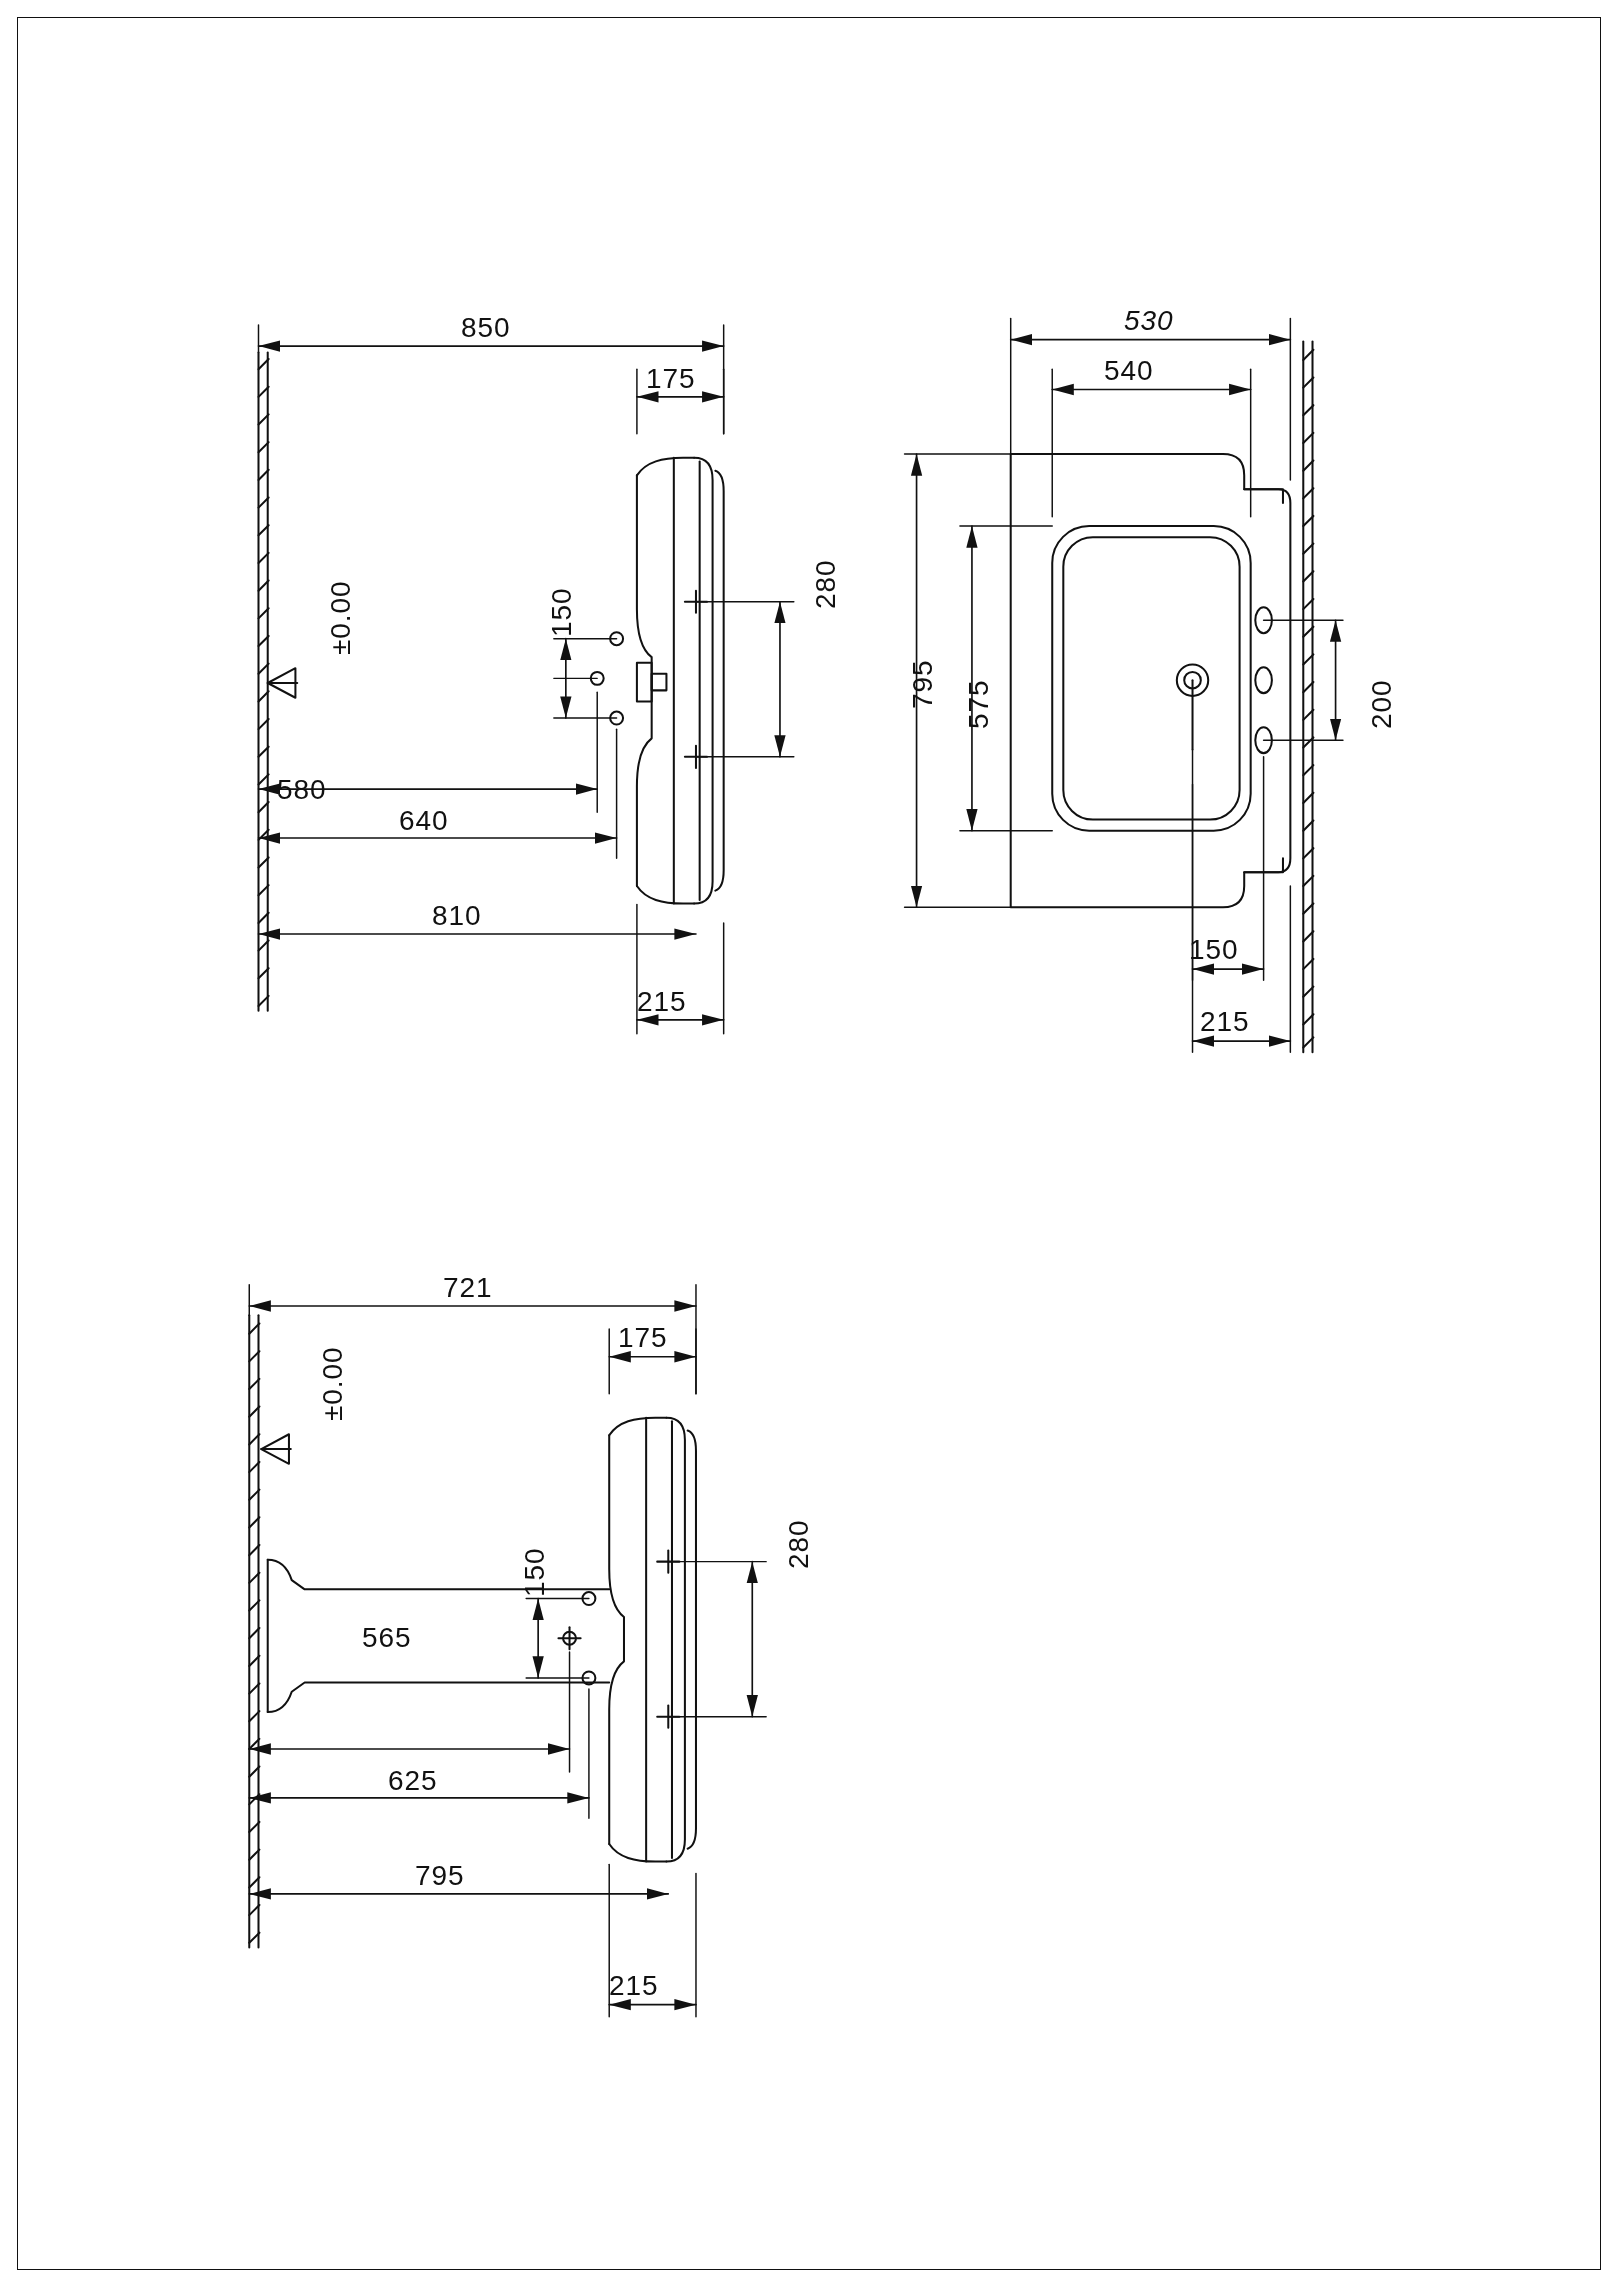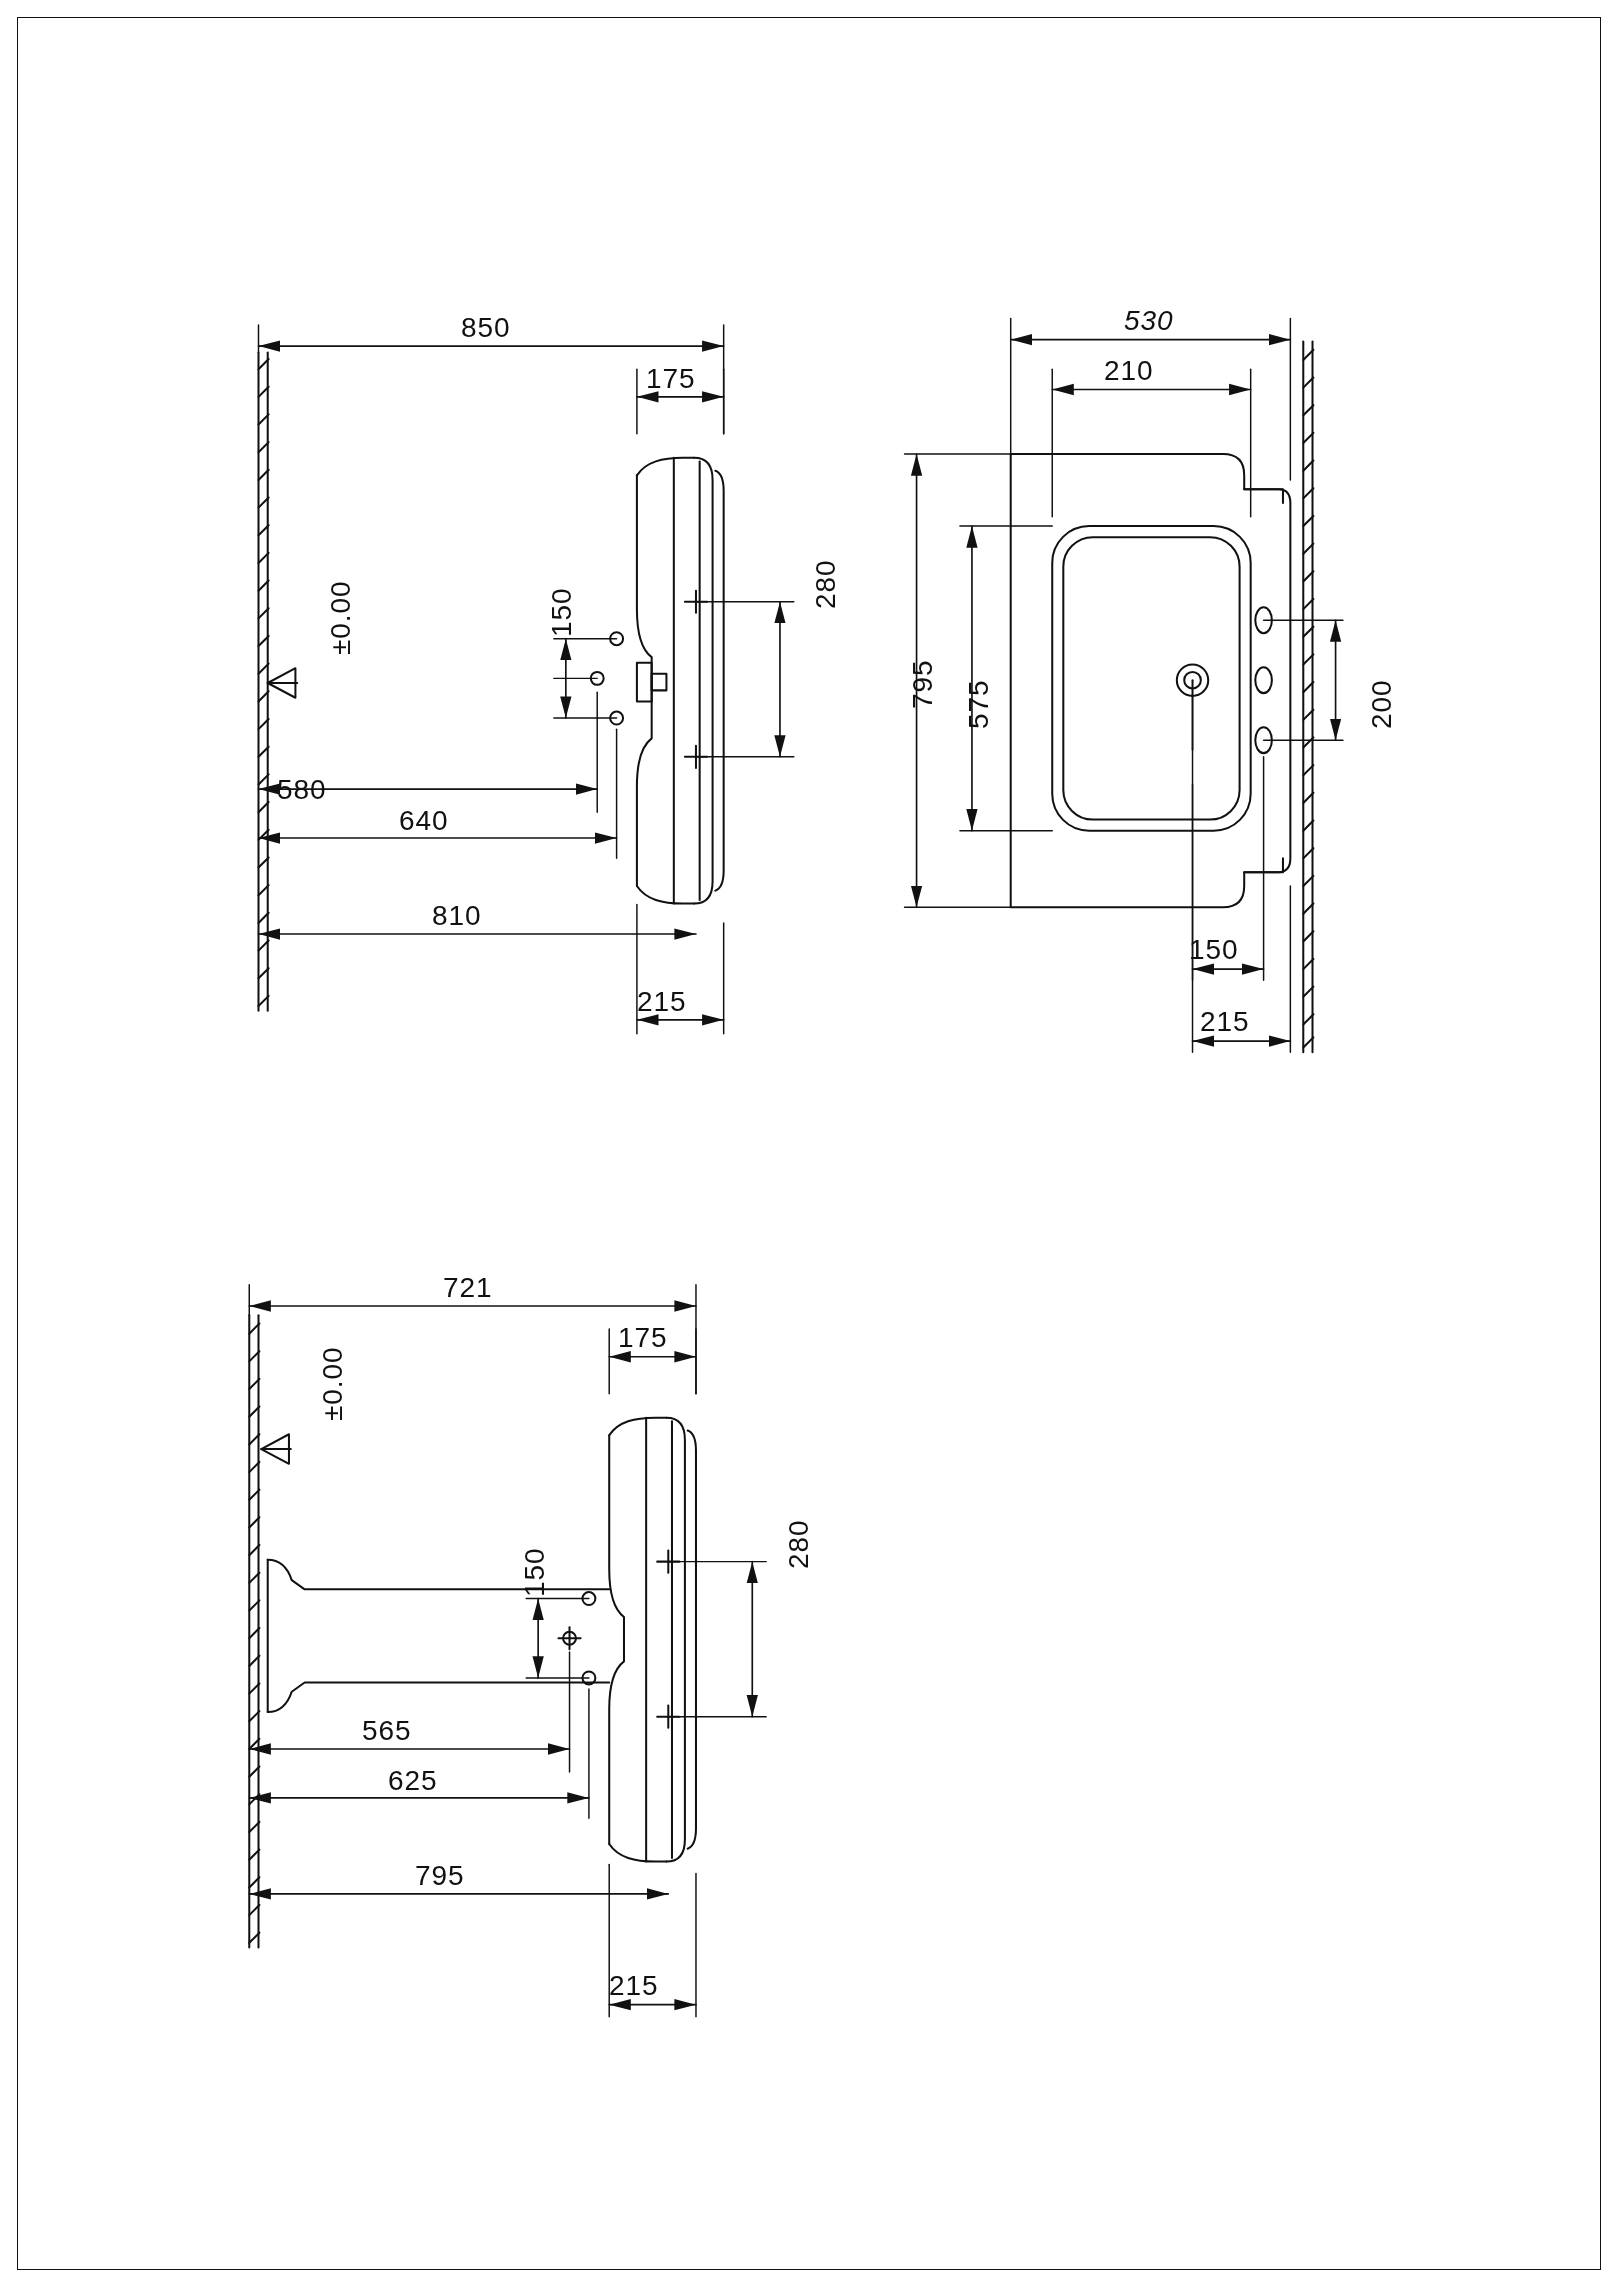--- a/index.html
+++ b/index.html
@@ -295,31 +295,31 @@
   <div class="lbl" style="left:646px;top:363px;">175</div>
   <div class="lbl v" style="left:546px;top:637px;transform:rotate(-90deg);">150</div>
   <div class="lbl v" style="left:810px;top:609px;transform:rotate(-90deg);">280</div>
   <div class="lbl" style="left:277px;top:755px;margin-top:19px;">580</div>
   <div class="lbl" style="left:399px;top:805px;">640</div>
   <div class="lbl" style="left:432px;top:900px;">810</div>
   <div class="lbl" style="left:637px;top:986px;">215</div>
   <div class="lbl v" style="left:325px;top:655px;transform:rotate(-90deg);">±0.00</div>
 
   <div class="lbl" style="left:1124px;top:305px;font-style:italic;">530</div>
-  <div class="lbl" style="left:1104px;top:355px;">210</div>
+  <div class="lbl" style="left:1104px;top:355px;">540</div>
   <div class="lbl v" style="left:907px;top:709px;transform:rotate(-90deg);">795</div>
   <div class="lbl v" style="left:963px;top:729px;transform:rotate(-90deg);">575</div>
   <div class="lbl v" style="left:1366px;top:729px;transform:rotate(-90deg);">200</div>
   <div class="lbl" style="left:1189px;top:934px;">150</div>
   <div class="lbl" style="left:1200px;top:1006px;">215</div>
 
   <div class="lbl" style="left:443px;top:1272px;">721</div>
   <div class="lbl" style="left:618px;top:1322px;">175</div>
   <div class="lbl v" style="left:519px;top:1597px;transform:rotate(-90deg);">150</div>
   <div class="lbl v" style="left:783px;top:1569px;transform:rotate(-90deg);">280</div>
-  <div class="lbl" style="left:362px;top:1715px;">565</div>
+  <div class="lbl" style="left:362px;top:1622px;">565</div>
   <div class="lbl" style="left:388px;top:1765px;text-align:right;">625</div>
   <div class="lbl" style="left:415px;top:1860px;">795</div>
   <div class="lbl" style="left:609px;top:1970px;">215</div>
   <div class="lbl v" style="left:317px;top:1421px;transform:rotate(-90deg);">±0.00</div>
 
 </div>
 
 
 </body></html>

